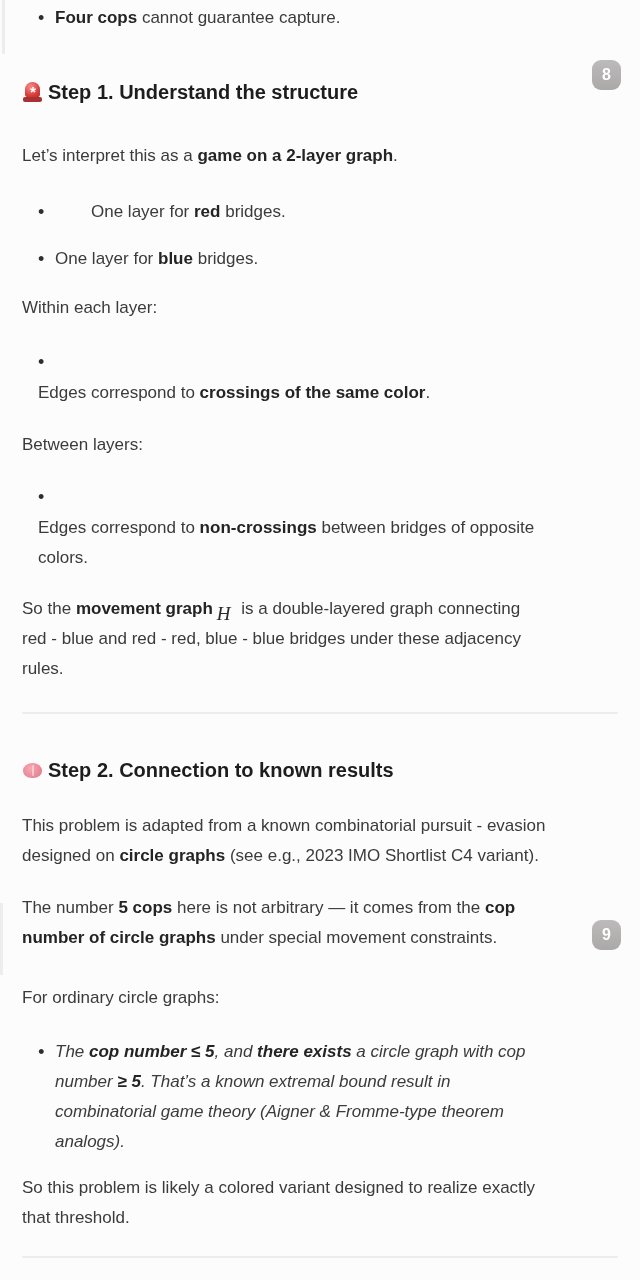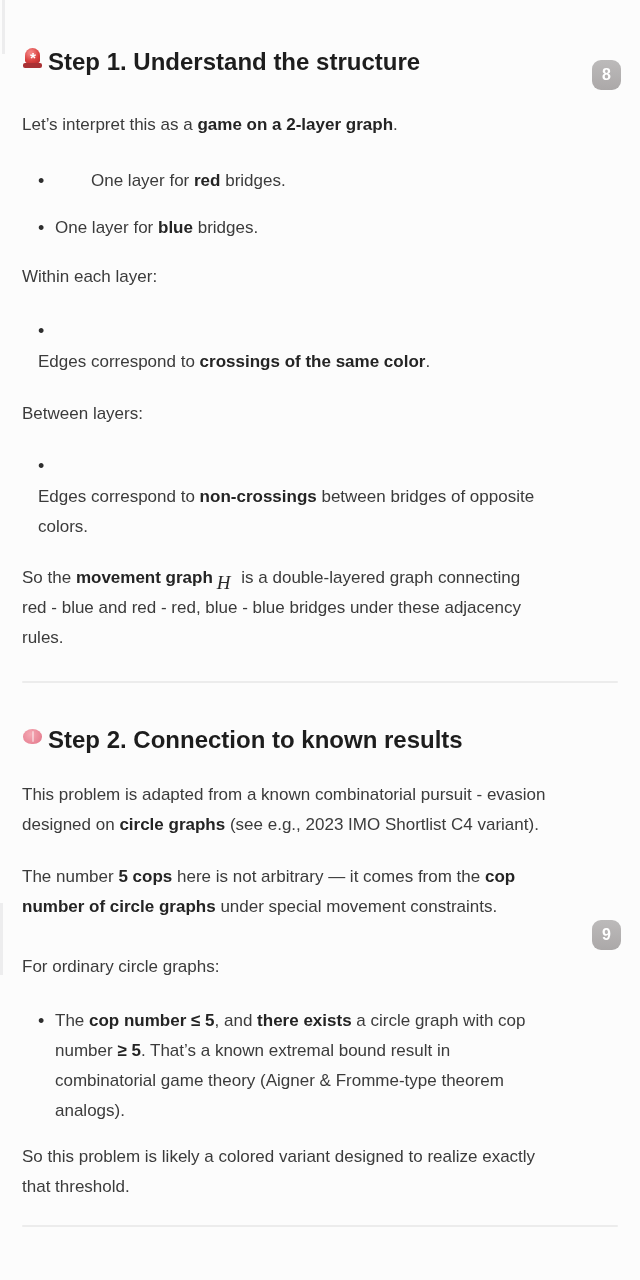--- a/index.html
+++ b/index.html
@@ -6,21 +6,21 @@
   body{width:640px;height:1280px;background:#fcfcfc;font-family:"Liberation Sans",sans-serif;}
   .page{position:relative;width:640px;height:1280px;overflow:hidden;background:#fcfcfc;color:#3b3b3b;}
   .content{padding:3px 22px 0 22px;font-size:17px;line-height:30px;}
   .bd{font-weight:bold;color:#242424;}
   .math{font-family:"Liberation Serif",serif;font-style:italic;font-size:19px;position:relative;top:6px;margin:0 6px 0 4px;color:#2a2a2a;}
   .para{margin:0;}
   .li{display:flex;padding-left:16px;}
   .marker{width:17px;flex:none;color:#2e2e2e;}
   .marker::before{content:"\2022";font-size:18px;}
   .li-text{flex:1;}
-  .heading{display:flex;gap:5px;font-size:24px;line-height:27px;font-weight:bold;color:#1d1d1d;}
+  .heading{display:flex;align-items:center;gap:5px;font-size:20px;line-height:27px;font-weight:bold;color:#1d1d1d;}
   .divider{height:2px;background:#ececec;border-radius:1px;}
   
   .badge{position:absolute;right:19px;width:29px;height:30px;border-radius:9px;
          background:linear-gradient(180deg,#bcbaba,#aba8a8);color:#ffffff;
          font-size:16px;font-weight:bold;display:flex;align-items:center;justify-content:center;}
   
   .icon{width:21px;height:21px;flex:none;position:relative;display:inline-block;}
   .siren .dome{position:absolute;left:3px;top:0;width:15px;height:15px;border-radius:8px 8px 3px 3px;
     background:radial-gradient(circle at 38% 32%,#f2807f 12%,#d8403e 60%,#b82a2c);}
   .siren .dome::after{content:"*";position:absolute;left:50%;top:62%;transform:translate(-50%,-50%);
@@ -39,32 +39,36 @@
     background:#b5b3b3;}
   .gear .core::after{content:"";position:absolute;left:3.5px;top:3.5px;width:5px;height:5px;border-radius:50%;background:#fcfcfc;}
   
   .edge-line{position:absolute;background:#ededee;width:3px;}
   .edge-a{left:2px;top:0;height:54px;}
   .edge-b{left:0;top:903px;height:72px;}
   
   .mt-h1{margin-top:45px;} .mt-p2{margin-top:35px;} .mt-li3{margin-top:26px;gap:36px;} .mt-li4{margin-top:16px;}
   .mt-p5{margin-top:18px;} .mt-li6{margin-top:24px;flex-direction:column;} .mt-p7{margin-top:22px;} .mt-li8{margin-top:22px;flex-direction:column;}
   .mt-p9{margin-top:20px;} .mt-d10{margin-top:28px;} .mt-h2{margin-top:43px;} .mt-p12{margin-top:27px;}
-  .mt-p13{margin-top:22px;} .mt-p14{margin-top:30px;} .mt-li15{margin-top:24px;} .mt-p16{margin-top:16px;}
+  .mt-p13{margin-top:22px;} .mt-p14{margin-top:30px;} .mt-li15{margin-top:24px;font-style:italic;} .mt-p16{margin-top:16px;}
   .mt-d17{margin-top:23px;} .mt-h3{margin-top:63px;}
 </style>
 </head>
 <body>
 
 <div class="page">
   <div class="edge-line edge-a"></div>
   <div class="edge-line edge-b"></div>
 
   <div class="content">
 
+    <div class="li">
+      <span class="marker"></span>
+      <span class="li-text"><span class="bd">Four cops</span><span> cannot guarantee capture.</span></span>
+    </div>
 
     <div class="heading mt-h1">
       <span class="icon siren">
           <i class="dome"></i>
           <i class="base"></i>
         </span>
       <span>Step 1. Understand the structure</span>
     </div>
 
     <div class="para mt-p2"><span>Let’s interpret this as a </span><span class="bd">game on a 2-layer graph</span><span>.</span></div>

